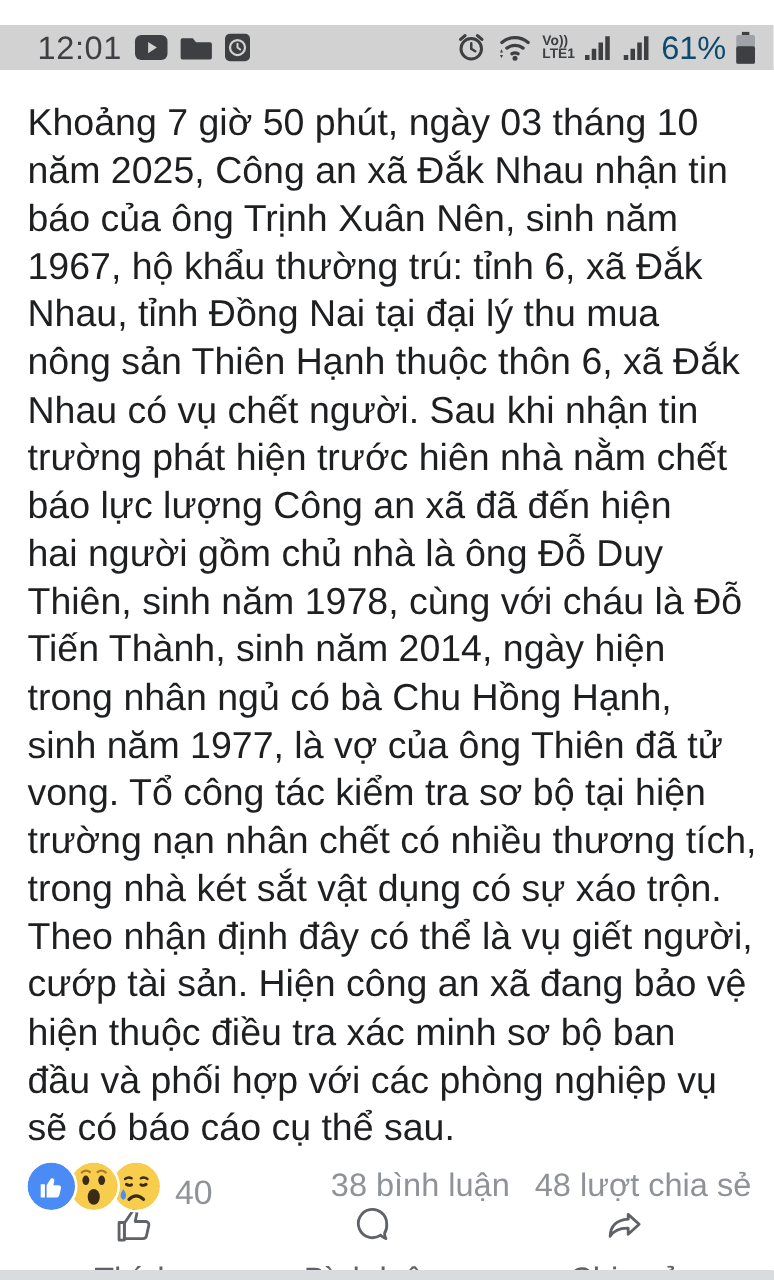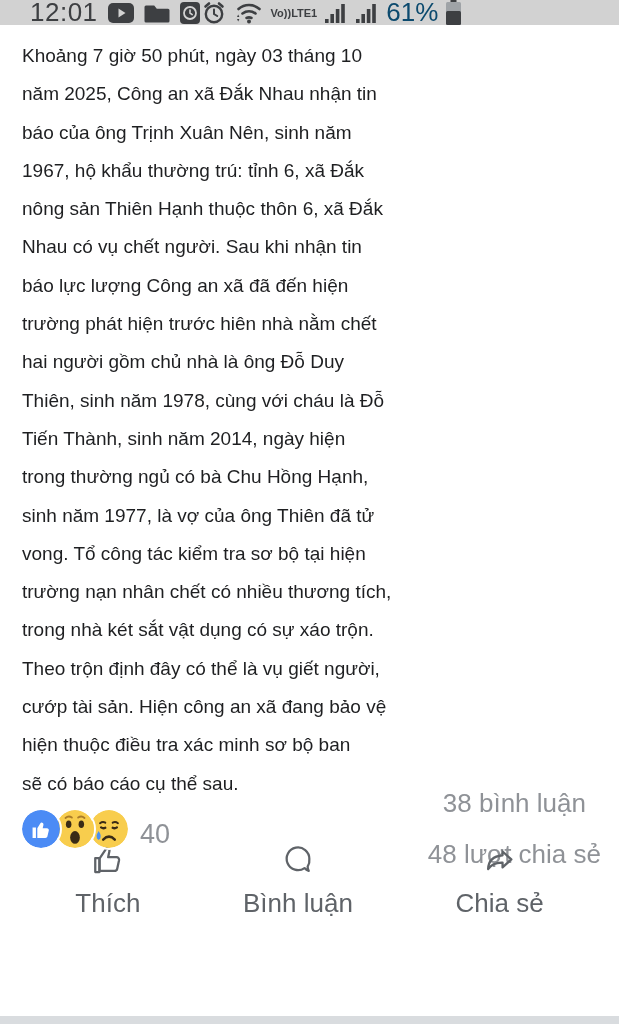--- a/index.html
+++ b/index.html
@@ -4,55 +4,55 @@
 <style>
   html,body{margin:0;padding:0;}
   body{
     width:619px;height:1024px;position:relative;overflow:hidden;
     background:#ffffff;
     font-family:"Liberation Sans","DejaVu Sans",sans-serif;
     -webkit-font-smoothing:antialiased;
   }
   
   .status-bar{
-    height:25px;background:#d2d2d2;color:#3d3f42;
-    display:flex;align-items:center;
-    padding:0 14px 0 30px;box-sizing:border-box;
+    height:36px;background:#d2d2d2;color:#3d3f42;
+    display:flex;align-items:center;justify-content:space-between;
+    padding:0 14px 0 30px;box-sizing:border-box;margin-top:20px;
   }
   .sb-left,.sb-right{display:flex;align-items:center;}
   .sb-left{gap:9px;}
   .sb-right{gap:7px;}
   .sb-time{font-size:26px;letter-spacing:.5px;color:#3d3f42;}
   .sb-pct{font-size:26px;color:#0c4a6e;}
-  .volte{display:flex;flex-direction:row;align-items:flex-start;line-height:10px;}
+  .volte{display:flex;flex-direction:column;align-items:flex-start;line-height:10px;}
   .volte span{font-size:11px;font-weight:bold;color:#3d3f42;}
   .sb-icon{display:block;}
   
   .post-text{
-    padding:12px 16px 0 22px;
-    font-size:19px;line-height:38.3px;color:#1e1f21;
+    padding:24px 16px 0 22px;
+    font-size:30px;line-height:38.3px;color:#1e1f21;
     overflow:hidden;
   }
   .post-text div{white-space:nowrap;}
   
   .engagement{
     display:flex;align-items:center;justify-content:space-between;
     padding:6px 18px 0 20px;height:46px;box-sizing:border-box;
   }
   .reactions{display:flex;align-items:flex-end;cursor:pointer;}
   .badge{
     width:38px;height:38px;border-radius:50%;
     border:2.5px solid #ffffff;box-sizing:content-box;
   }
   .badge + .badge{margin-left:-8px;}
   .badge.like{z-index:3;position:relative;}
   .badge.wow{z-index:2;position:relative;}
   .badge.sad{z-index:1;position:relative;}
   .reaction-count{font-size:27px;color:#8f9297;margin-left:10px;}
-  .counts{display:flex;align-items:center;gap:20px;font-size:26px;color:#8f9297;flex-direction:column;}
+  .counts{display:flex;align-items:center;gap:20px;font-size:26px;color:#8f9297;}
   
   .action-bar{
     display:flex;align-items:center;justify-content:space-around;
     padding:6px 24px 0 24px;height:58px;box-sizing:border-box;
   }
   .action-btn{
     display:flex;align-items:center;gap:11px;
     background:none;border:none;padding:4px 6px;cursor:pointer;
     font-family:inherit;font-size:26px;color:#5f6368;flex-direction:column;
   }
@@ -117,35 +117,37 @@
       <rect x="1" y="12" width="15" height="14" rx="1.5" fill="#3d3f42"></rect>
     </svg>
   </div>
 </div>
 
 <div class="post-text">
   <div>Khoảng 7 giờ 50 phút, ngày 03 tháng 10</div>
   <div>năm 2025, Công an xã Đắk Nhau nhận tin</div>
   <div>báo của ông Trịnh Xuân Nên, sinh năm</div>
   <div>1967, hộ khẩu thường trú: tỉnh 6, xã Đắk</div>
+  <div>Nhau, tỉnh Đồng Nai tại đại lý thu mua</div>
   <div>nông sản Thiên Hạnh thuộc thôn 6, xã Đắk</div>
   <div>Nhau có vụ chết người. Sau khi nhận tin</div>
+  <div>trường phát hiện trước hiên nhà nằm chết</div>
   <div>báo lực lượng Công an xã đã đến hiện</div>
-  <div>trường phát hiện trước hiên nhà nằm chết</div>
   <div>hai người gồm chủ nhà là ông Đỗ Duy</div>
   <div>Thiên, sinh năm 1978, cùng với cháu là Đỗ</div>
   <div>Tiến Thành, sinh năm 2014, ngày hiện</div>
-  <div>trong thường ngủ có bà Chu Hồng Hạnh,</div>
+  <div>trong nhân ngủ có bà Chu Hồng Hạnh,</div>
   <div>sinh năm 1977, là vợ của ông Thiên đã tử</div>
   <div>vong. Tổ công tác kiểm tra sơ bộ tại hiện</div>
   <div>trường nạn nhân chết có nhiều thương tích,</div>
   <div>trong nhà két sắt vật dụng có sự xáo trộn.</div>
-  <div>Theo trộn định đây có thể là vụ giết người,</div>
+  <div>Theo nhận định đây có thể là vụ giết người,</div>
   <div>cướp tài sản. Hiện công an xã đang bảo vệ</div>
   <div>hiện thuộc điều tra xác minh sơ bộ ban</div>
+  <div>đầu và phối hợp với các phòng nghiệp vụ</div>
   <div>sẽ có báo cáo cụ thể sau.</div>
 </div>
 
 <div class="engagement">
   <div class="reactions">
     <svg class="badge like" viewBox="0 0 36 36">
       <circle cx="18" cy="18" r="18" fill="#4b8bf5"></circle>
       <path d="M10 16.5 h3.2 v10 H10 Z M14.5 26.5 h7.6 c1 0 1.8-.7 2-1.6 l1.3-5.4 c.3-1.1-.6-2.2-1.8-2.2 h-4 l.7-3.2 c.2-.9-.3-1.8-1.2-2.1-.7-.2-1.4.1-1.8.7 l-2.8 4.5 Z" fill="#ffffff"></path>
     </svg>
     <svg class="badge wow" viewBox="0 0 36 36">

